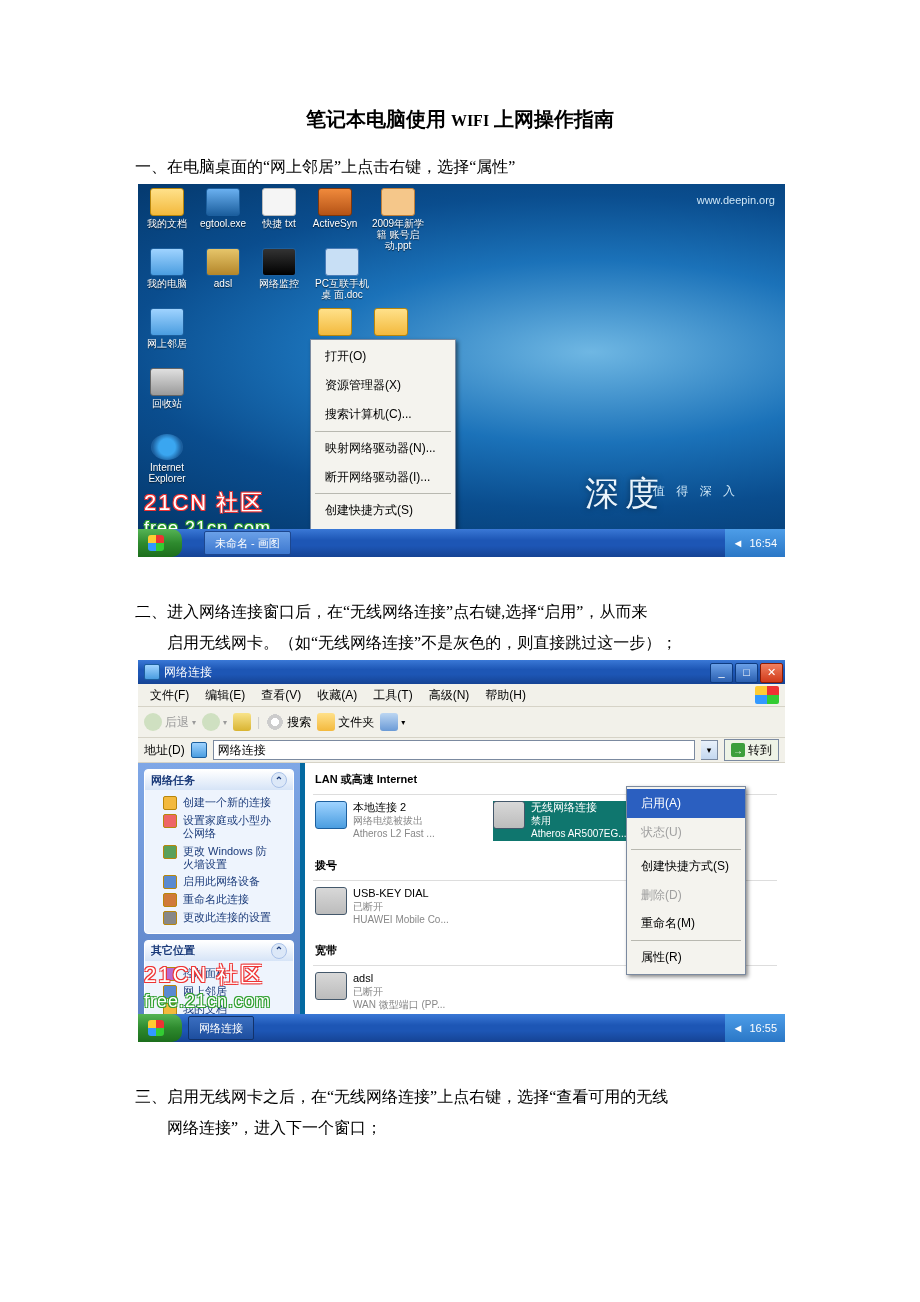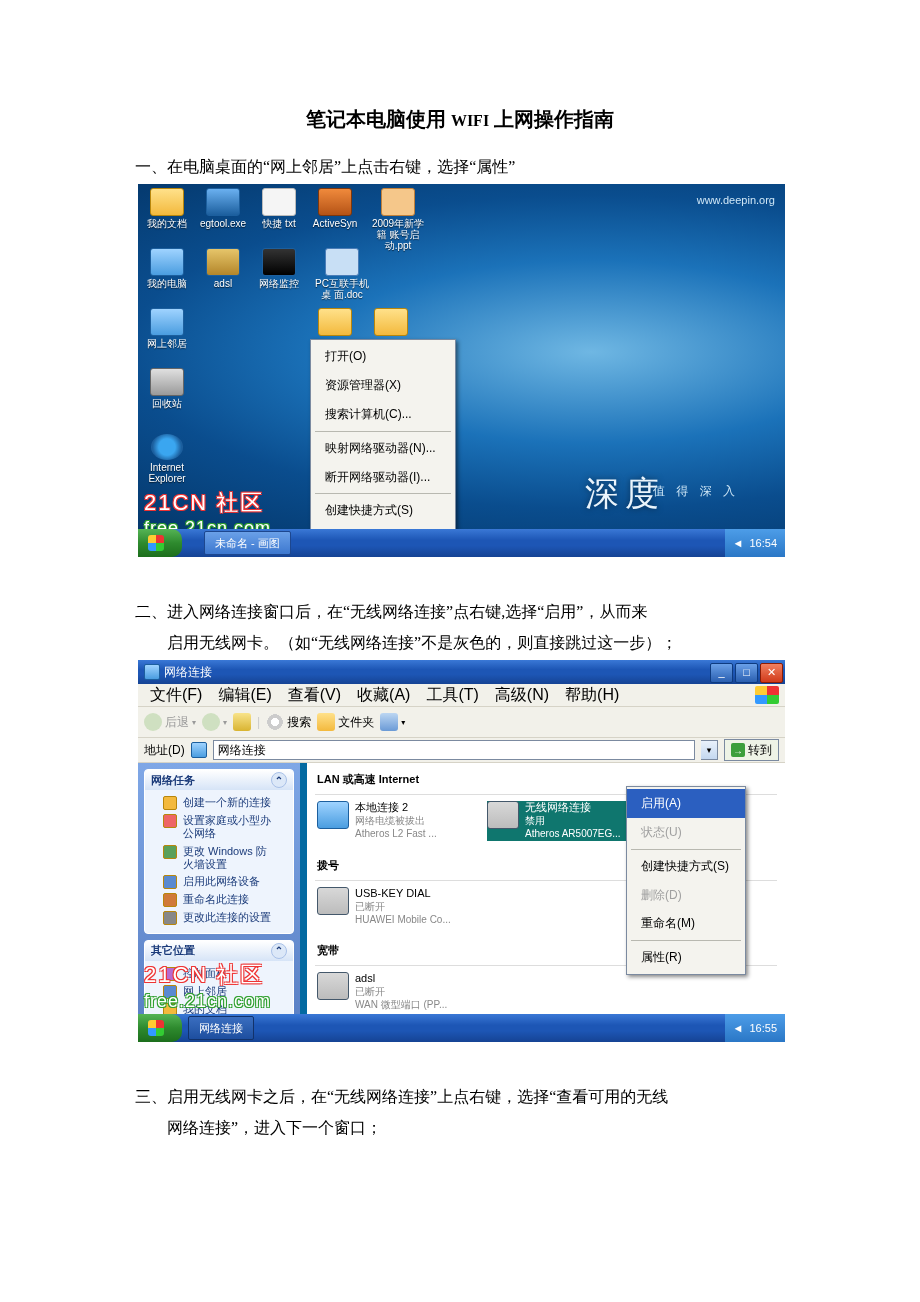--- a/index.html
+++ b/index.html
@@ -161,21 +161,21 @@
   .winbtn {
     width: 21px; height: 18px; margin: 1px 2px 0 0;
     background: linear-gradient(#6aa0e8,#2a5fb0);
     border: 1px solid #0e3b80; border-radius: 2px;
     color: #fff; font-size: 11px; line-height: 16px; text-align: center;
   }
   .winbtn.close { background: linear-gradient(#f08060,#d13a1a); border-color: #8a1c04; }
   .menubar {
     height: 22px; background: #f2f1ea;
     display: flex; align-items: center; gap: 4px;
-    font-size: 16px; color: #000;
+    font-size: 12px; color: #000;
     padding: 0 6px;
     border-bottom: 1px solid #d6d3c7;
   }
   .menubar .mn { padding: 0 6px; }
   .menubar .flag {
     margin-left: auto; width: 24px; height: 18px;
     background: conic-gradient(#e33 0 25%, #3c3 0 50%, #39f 0 75%, #fc3 0 100%);
     border-radius: 2px;
   }
   .toolbar {
@@ -236,25 +236,25 @@
     width: 14px; height: 14px; border-radius: 50%;
     background: #dce8f8; color: #1b3b7a; font-size: 10px;
     display: flex; align-items: center; justify-content: center;
     border: 1px solid #a9c1e8;
   }
   .panel ul { list-style: none; margin: 4px 0 6px 0; padding: 0 18px; }
   .panel li { display: flex; align-items: flex-start; gap: 6px; padding: 2px 0; color: #1b3b7a; line-height: 1.2; }
   .panel li .pi { width: 12px; height: 12px; background: #f3b93d; border: 1px solid #b8860b; border-radius: 2px; flex: none; }
   .mainp {
     flex: 1; background: #fff; padding: 4px 8px; font-size: 11px; color: #000;
-    border-left: 7px solid #0369a1;
+    border-left: 5px solid #0369a1;
   }
   .grp { margin-bottom: 6px; }
   .grp .gh { font-weight: bold; color: #000; border-bottom: 1px solid #ddd; padding: 2px 0 4px 2px; }
-  .grp .row { display: flex; align-items: flex-start; padding: 6px 2px; }
+  .grp .row { display: flex; align-items: flex-start; gap: 8px; padding: 6px 2px; }
   .nic {
     display: flex; gap: 6px; align-items: flex-start; width: 170px;
   }
   .nic .ni { width: 30px; height: 26px; background: linear-gradient(#9fd3ff,#4a9de0); border: 1px solid #1c5f9e; border-radius: 3px; }
   .nic.off .ni { filter: grayscale(70%); background: linear-gradient(#d8d8d8,#bcbcbc); }
   .nic .nt { line-height: 1.2; }
   .nic .nt .ln1 { color: #000; }
   .nic .nt .ln2, .nic .nt .ln3 { color: #888; font-size: 10px; }
   .nic.sel { background: #0f766e; color: #fff; }
   .nic.sel .nt .ln1, .nic.sel .nt .ln2, .nic.sel .nt .ln3 { color: #fff; }

